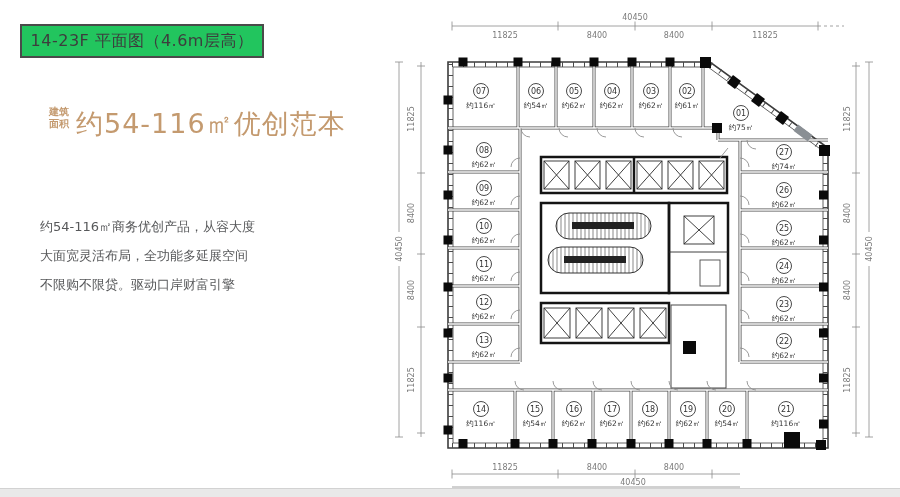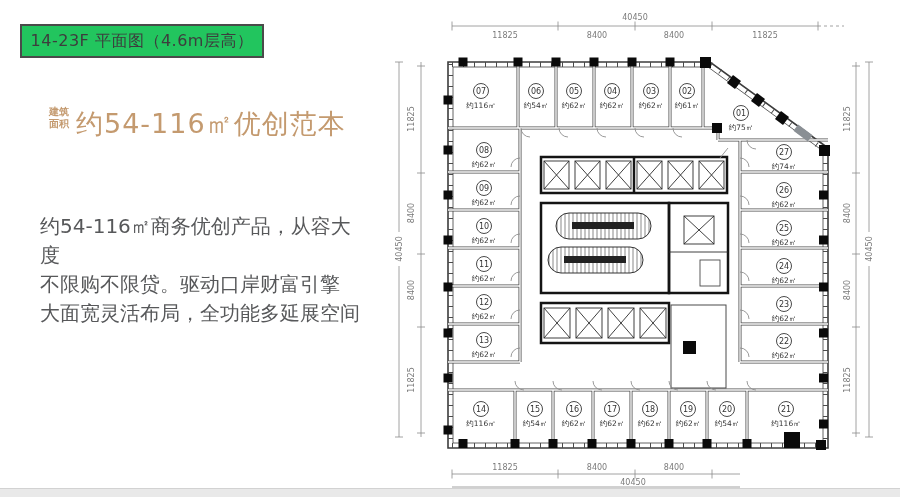--- a/index.html
+++ b/index.html
@@ -8,21 +8,21 @@
     font-family:"DejaVu Sans","Liberation Sans",sans-serif;overflow:hidden;
   }
   .title-box{
     position:absolute;left:20px;top:24px;width:240px;height:30px;
     border:2px solid #4a4a4a;display:flex;align-items:center;justify-content:center;
     font-size:16px;color:#3d3d3d;letter-spacing:.5px;background:#22c55e;
   }
   .headline{position:absolute;left:28px;top:106px;display:flex;align-items:flex-start;gap:7px;margin-left:21px;}
   .headline .prefix{display:flex;flex-direction:column;font-size:10px;line-height:1.2;color:#c49a6f;font-weight:700;}
   .headline .big{font-size:27px;font-weight:400;color:#c49a6f;letter-spacing:1px;white-space:nowrap;}
-  .desc{position:absolute;left:40px;top:212px;width:320px;font-size:20px;color:#57585a;line-height:29px;}
+  .desc{position:absolute;left:40px;top:212px;width:320px;font-size:13px;color:#57585a;line-height:29px;}
   .bottom-bar{position:absolute;left:0;bottom:0;width:900px;height:8px;background:#e9e9e9;border-top:1px solid #d2d2d2;}
   svg{position:absolute;left:0;top:0;}
   svg text{font-family:"DejaVu Sans","Liberation Sans",sans-serif;}
   .uno{font-size:8px;fill:#333;text-anchor:middle;}
   .uarea{font-size:7.5px;fill:#333;text-anchor:middle;}
   .ucirc{fill:#fff;stroke:#4a4a4a;stroke-width:1;}
   .dimtxt{font-size:8px;fill:#7a7a7a;text-anchor:middle;}
 </style>
 </head>
 <body>
@@ -34,22 +34,22 @@
 <div class="headline">
   <span class="prefix">
     <span>建筑</span>
     <span>面积</span>
   </span>
   <span class="big">约54-116㎡优创范本</span>
 </div>
 
 <div class="desc">
   <div>约54-116㎡商务优创产品，从容大度</div>
+  <div>大面宽灵活布局，全功能多延展空间</div>
   <div>不限购不限贷。驱动口岸财富引擎</div>
-  <div>大面宽灵活布局，全功能多延展空间</div>
 </div>
 
 <svg width="900" height="497" viewBox="0 0 900 497">
   <defs>
     <pattern id="hatch" width="4" height="6" patternUnits="userSpaceOnUse">
       <line x1="1" y1="0" x2="1" y2="6" stroke="#555" stroke-width="0.7"></line>
     </pattern>
   </defs>
 
   <g fill="none" stroke="#3c3c3c">

